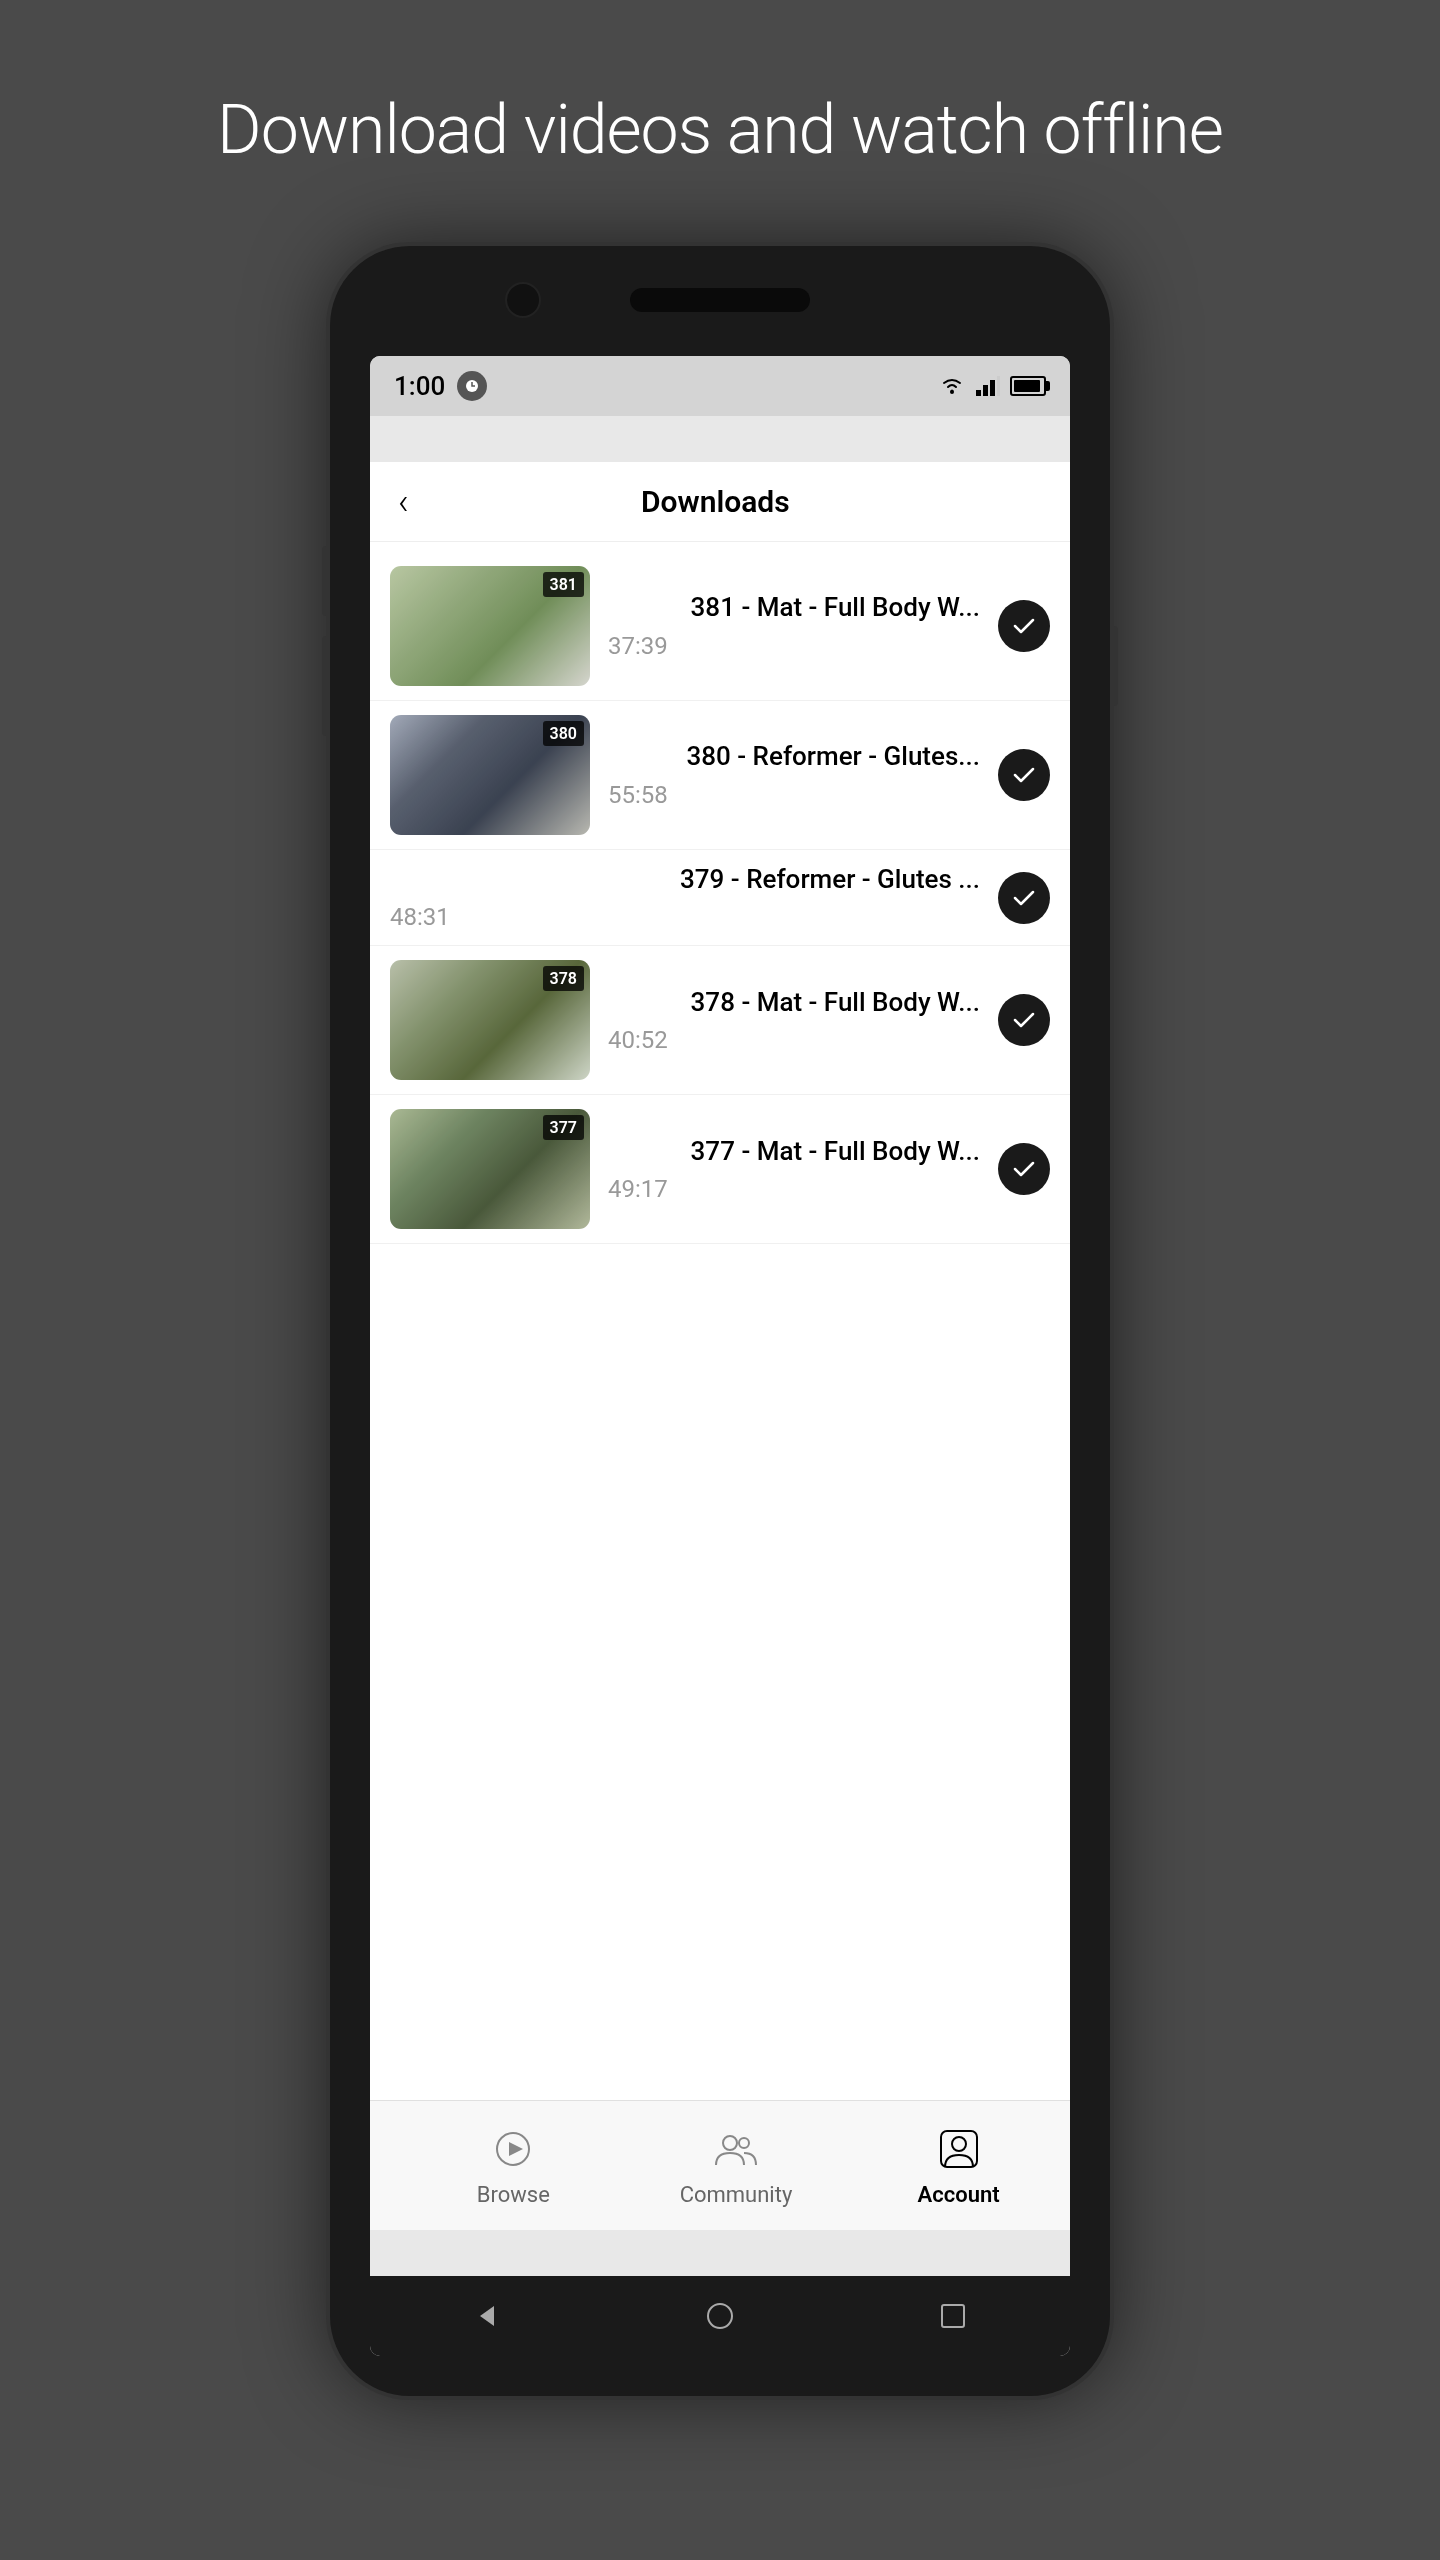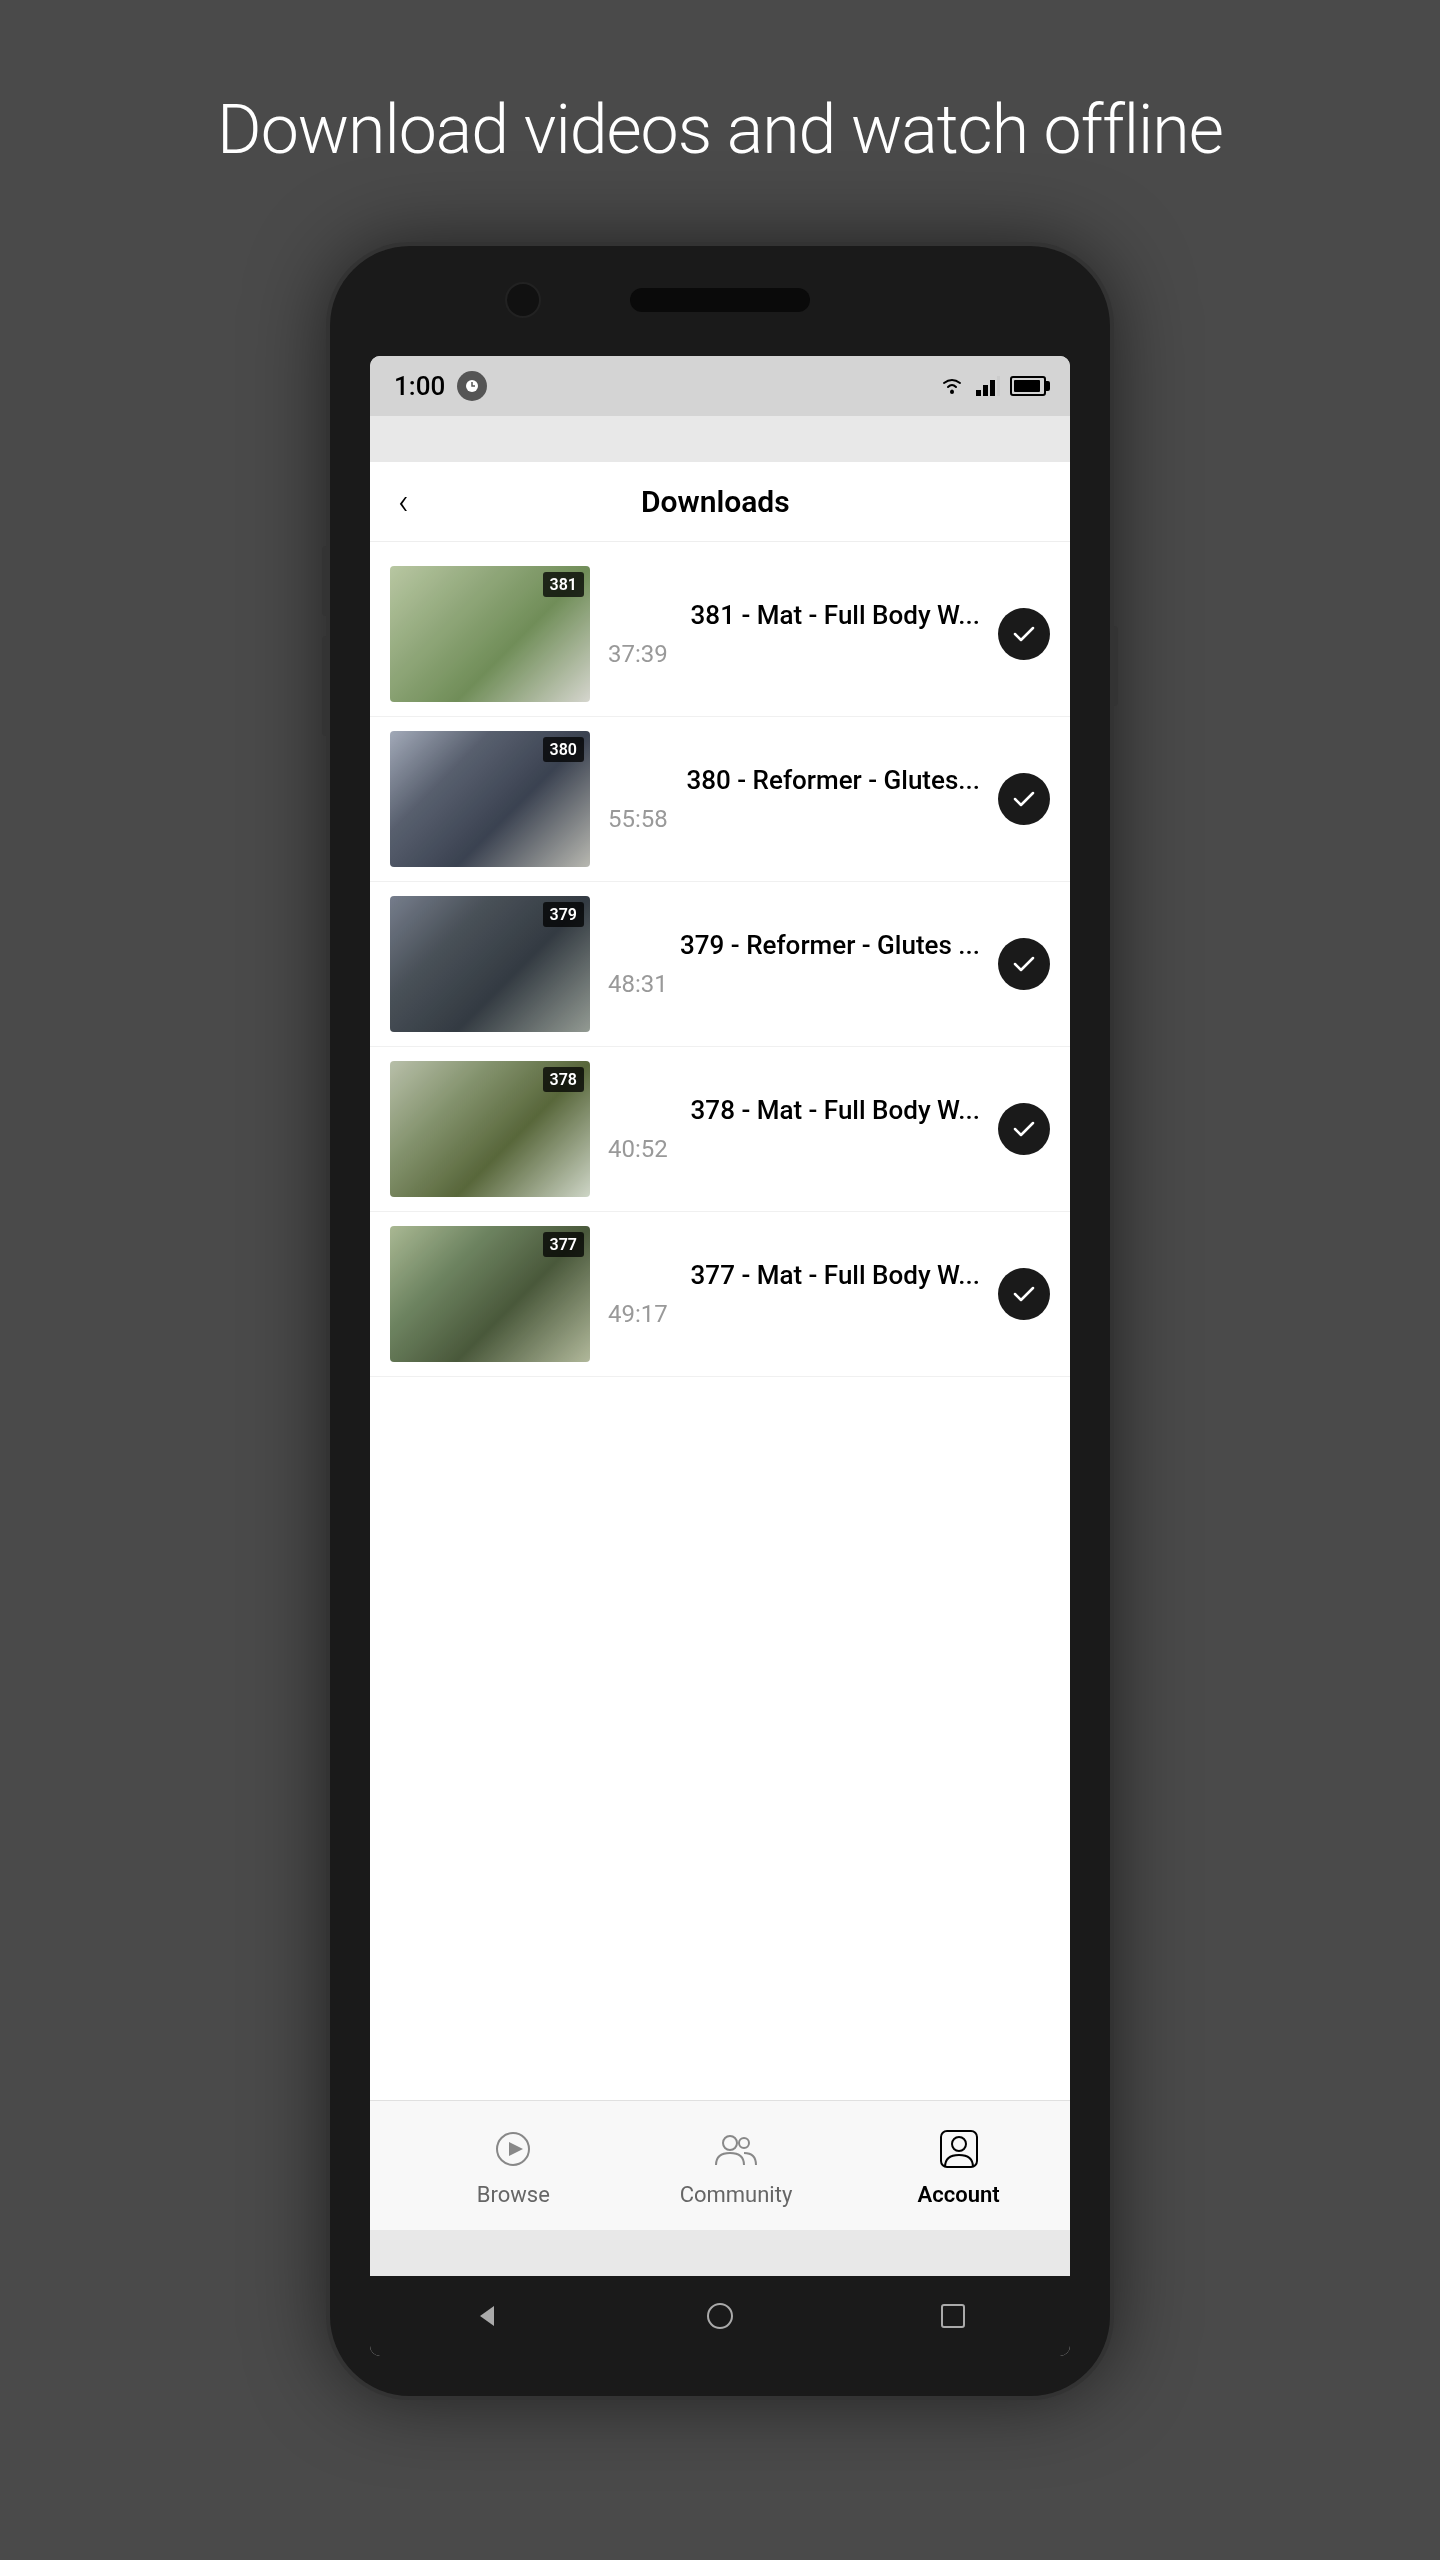--- a/index.html
+++ b/index.html
@@ -218,22 +218,22 @@
     .download-item {
       display: flex;
       align-items: center;
       padding: 14px 20px;
       gap: 18px;
       border-bottom: 1px solid #f0f0f0;
     }
 
     .video-thumb {
       width: 200px;
-      height: 136px;
-      border-radius: 4px;
+      height: 120px;
+      border-radius: 11px;
       position: relative;
       overflow: hidden;
       flex-shrink: 0;
       background: #888;
     }
 
     
     .thumb-381 {
       background: linear-gradient(135deg, #c8d8b0 0%, #a0b888 30%, #7a9a60 60%, #e8e8e0 100%);
     }
@@ -442,24 +442,20 @@
       <span class="video-title">380 - Reformer - Glutes...</span>
       <span class="video-duration">55:58</span>
     </div>
     <div class="check-icon">
       <svg viewBox="0 0 28 28" fill="none">
         <path d="M5 14 L11 20 L23 8" stroke="white" stroke-width="2.5" stroke-linecap="round" stroke-linejoin="round"></path>
       </svg>
     </div>
   </div>
             <div class="download-item">
-    <div class="video-thumb thumb-379">
-      <div class="thumb-overlay"></div>
-      <span class="video-badge">379</span>
-    </div>
     <div class="video-info">
       <span class="video-title">379 - Reformer - Glutes ...</span>
       <span class="video-duration">48:31</span>
     </div>
     <div class="check-icon">
       <svg viewBox="0 0 28 28" fill="none">
         <path d="M5 14 L11 20 L23 8" stroke="white" stroke-width="2.5" stroke-linecap="round" stroke-linejoin="round"></path>
       </svg>
     </div>
   </div>

